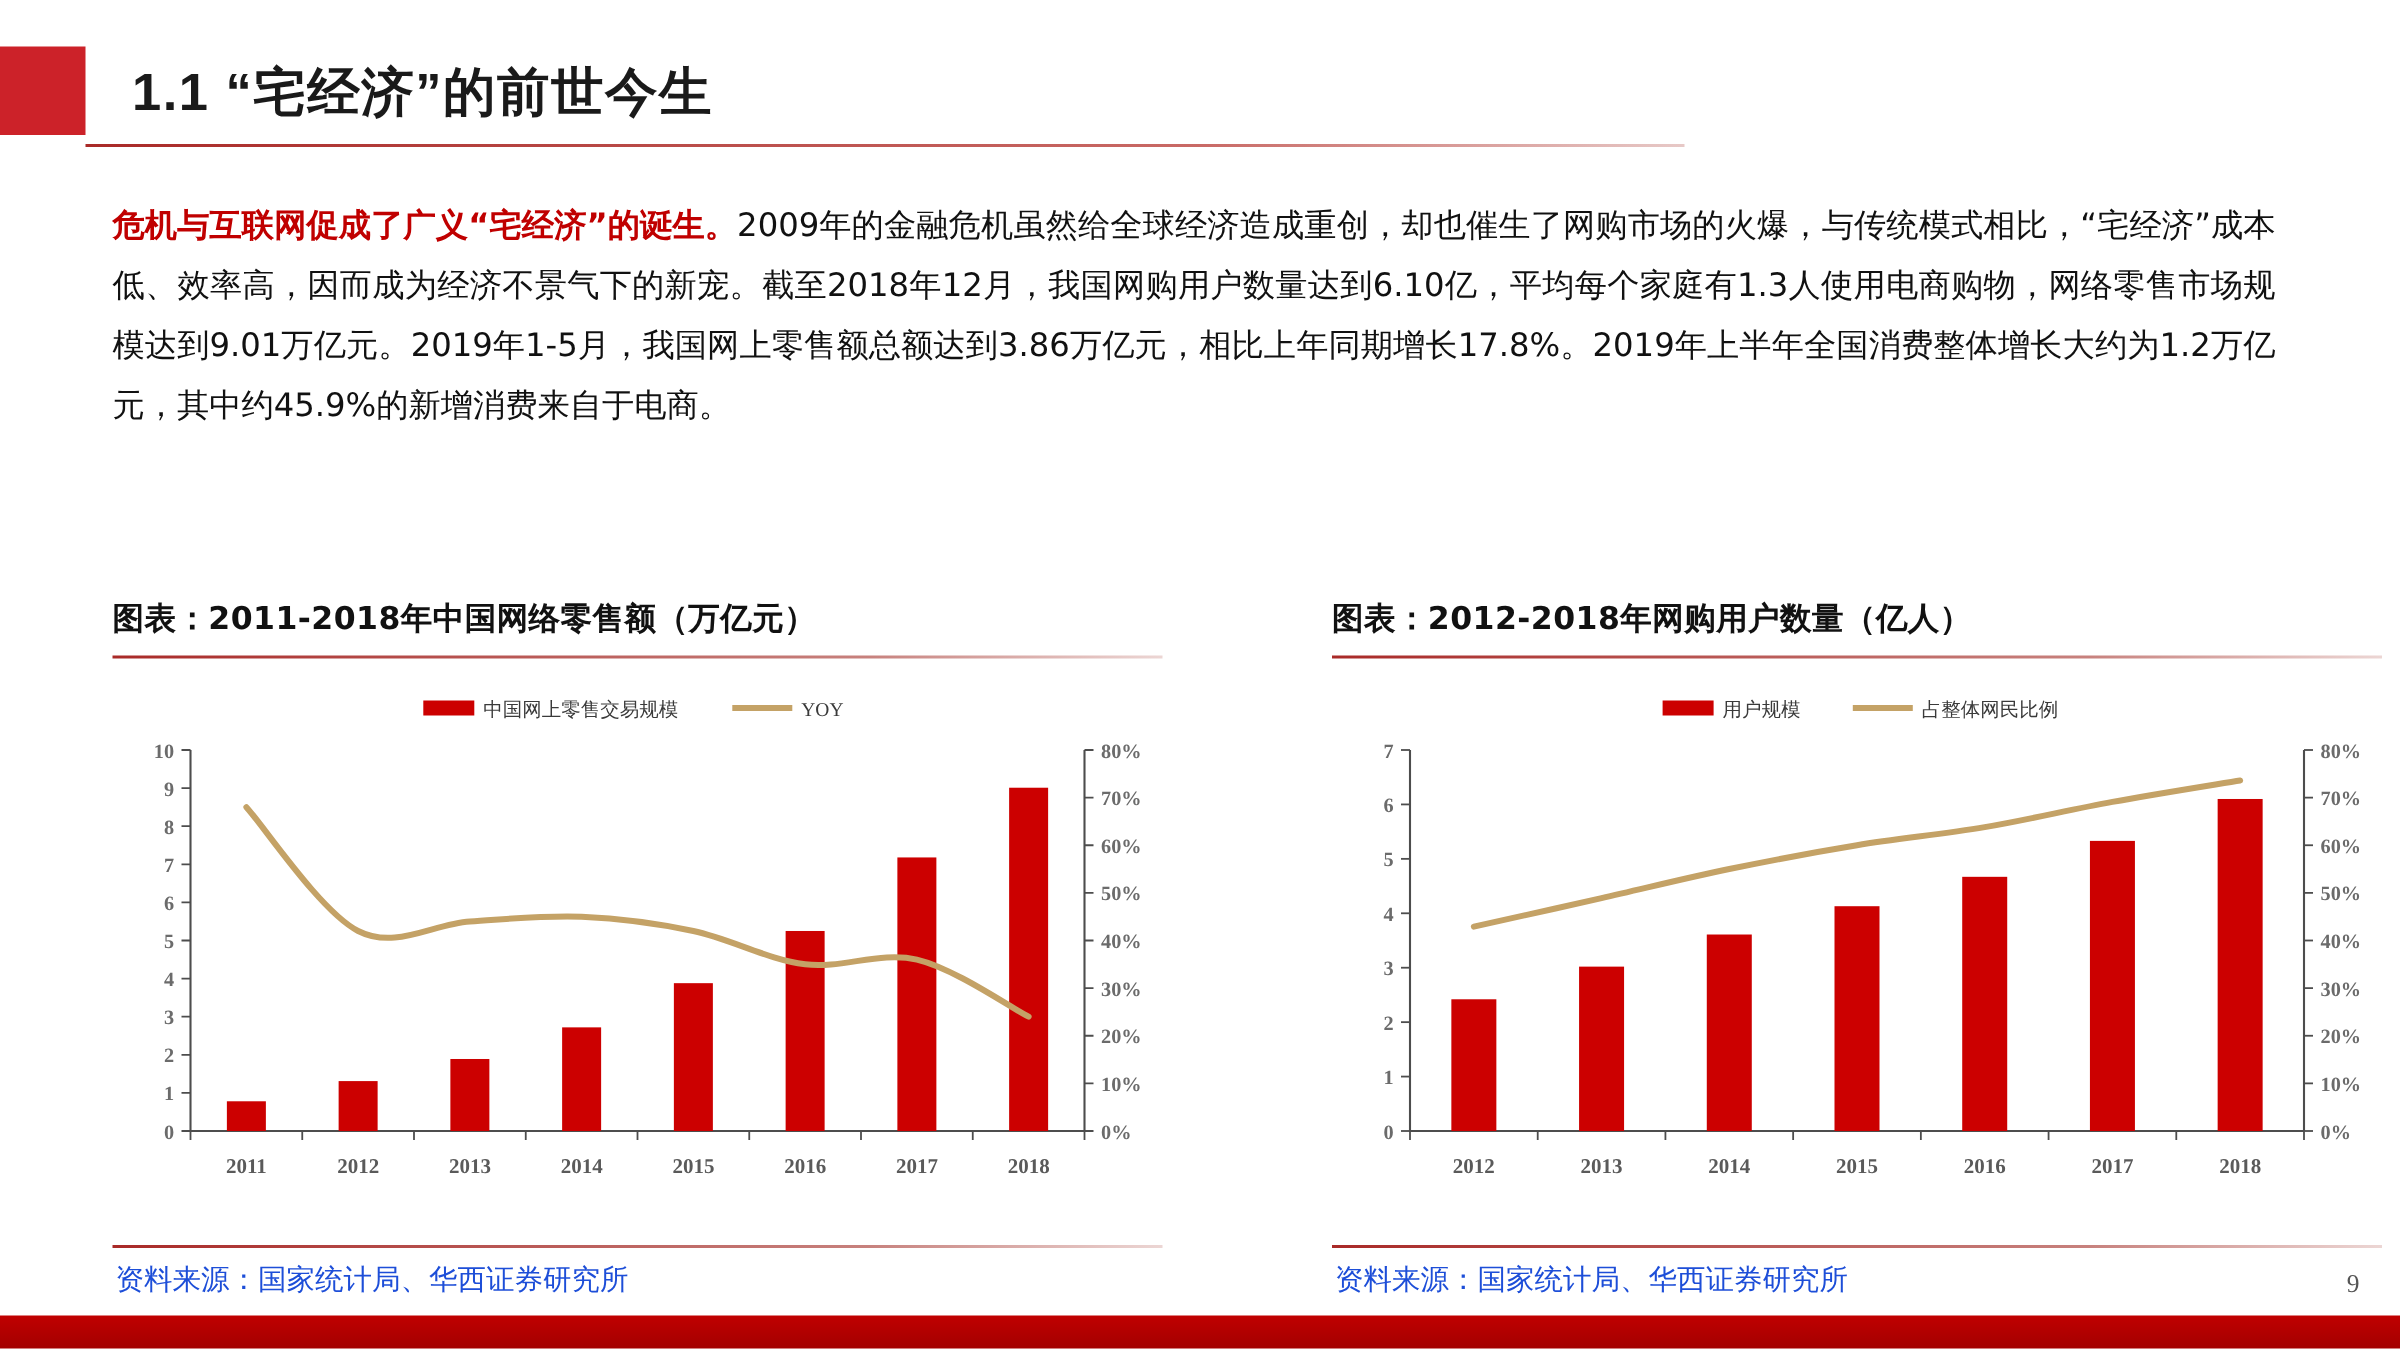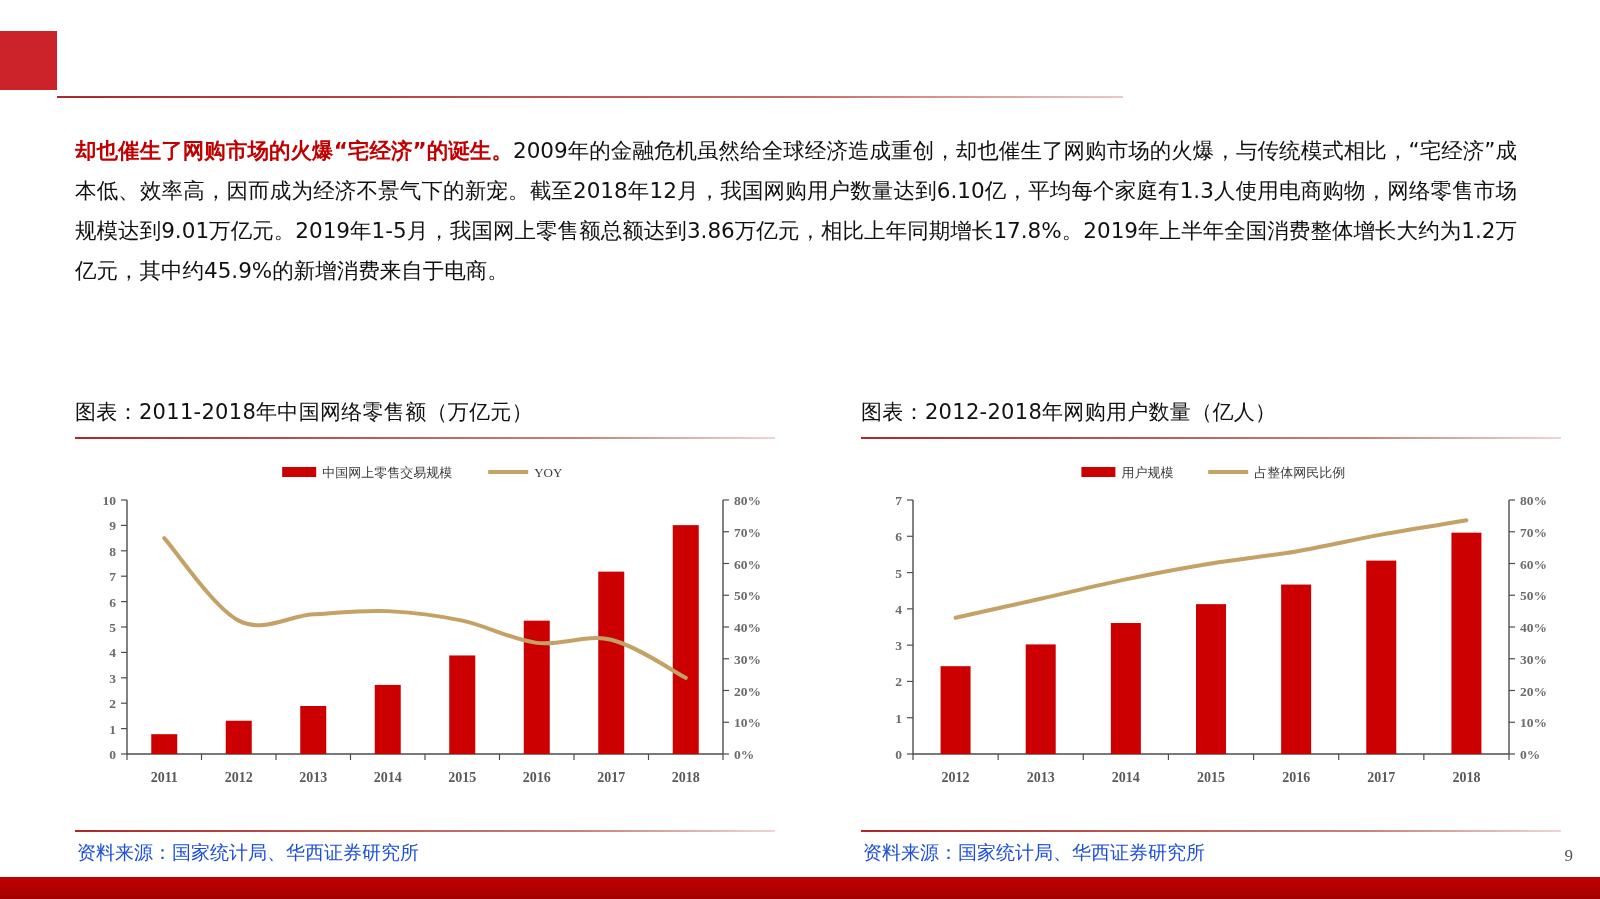--- a/index.html
+++ b/index.html
@@ -39,22 +39,22 @@
   .para{
     position:absolute;left:75px;top:131px;width:1442px;
     font-size:21.5px;line-height:40px;color:#111;text-align:justify;
     font-family:"DejaVu Sans","Liberation Sans",sans-serif;
   }
   .para b.red{color:#c00000;font-weight:bold;}
 
   
   .panel{position:absolute;top:398px;width:700px;height:470px;}
   .panel.left{left:75px;}
-  .panel.right{left:861px;}
-  .panel-title{font-size:21px;font-weight:normal;color:#111;letter-spacing:.3px;
+  .panel.right{left:888px;}
+  .panel-title{font-size:21px;font-weight:bold;color:#111;letter-spacing:.3px;
     font-family:"DejaVu Sans","Liberation Sans",sans-serif;}
   .panel-rule{margin-top:11px;height:2px;width:100%;
     background:linear-gradient(to right,#a92a28 0%,#c7817d 72%,#ecd6d4 100%);}
   .panel-foot-rule{position:absolute;left:0;bottom:36px;width:100%;height:2px;
     background:linear-gradient(to right,#a92a28 0%,#c7817d 72%,#ecd6d4 100%);}
   .panel-source{position:absolute;left:2px;bottom:2px;font-size:19px;color:#1d4ed8;
     font-family:"DejaVu Sans","Liberation Sans",sans-serif;}
 
   
   .chart-wrap{position:absolute;left:0;top:56px;width:700px;height:350px;}
@@ -75,25 +75,26 @@
     font-family:"Liberation Serif","DejaVu Serif",serif;}
   .bottom-bar{position:absolute;left:0;bottom:0;width:100%;height:22px;
     background:linear-gradient(to bottom,#c00000 0%,#a30000 100%);}
 </style>
 </head>
 <body>
 
 <div class="slide">
 
   <div class="hdr-block"></div>
+  <div class="hdr-title">1.1  “宅经济”的前世今生</div>
   <div class="hdr-rule"></div>
 
 
   <div class="para">
-    <b class="red">却也催生了网购市场的火爆“宅经济”的诞生。</b><span>2009年的金融危机虽然给全球经济造成重创，却也催生了网购市场的火爆，与传统模式相比，“宅经济”成本低、效率高，因而成为经济不景气下的新宠。截至2018年12月，我国网购用户数量达到6.10亿，平均每个家庭有1.3人使用电商购物，网络零售市场规模达到9.01万亿元。2019年1-5月，我国网上零售额总额达到3.86万亿元，相比上年同期增长17.8%。2019年上半年全国消费整体增长大约为1.2万亿元，其中约45.9%的新增消费来自于电商。</span>
+    <b class="red">危机与互联网促成了广义“宅经济”的诞生。</b><span>2009年的金融危机虽然给全球经济造成重创，却也催生了网购市场的火爆，与传统模式相比，“宅经济”成本低、效率高，因而成为经济不景气下的新宠。截至2018年12月，我国网购用户数量达到6.10亿，平均每个家庭有1.3人使用电商购物，网络零售市场规模达到9.01万亿元。2019年1-5月，我国网上零售额总额达到3.86万亿元，相比上年同期增长17.8%。2019年上半年全国消费整体增长大约为1.2万亿元，其中约45.9%的新增消费来自于电商。</span>
   </div>
 
   <div class="panel left">
     <div class="panel-title">图表：2011-2018年中国网络零售额（万亿元）</div>
     <div class="panel-rule"></div>
 
     <div class="chart-wrap">
       <svg class="chart" id="svg-left" width="700" height="350" viewBox="0 0 700 350">
           <g>
             <rect x="207.2" y="13" width="34" height="10" fill="#cc0000"></rect>

